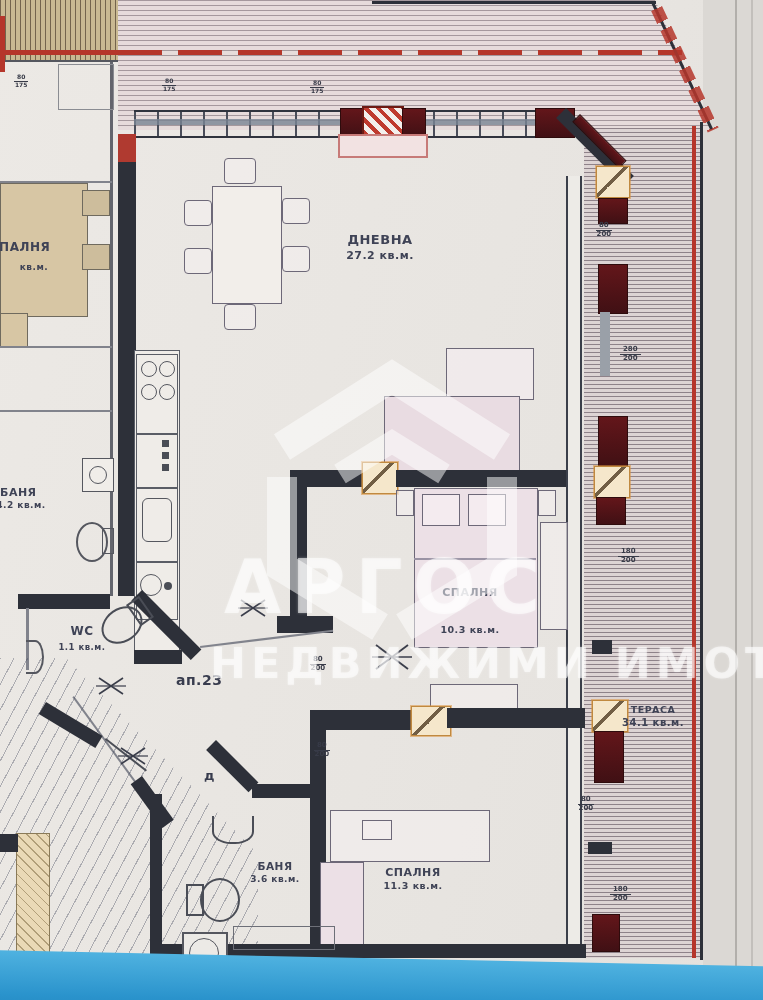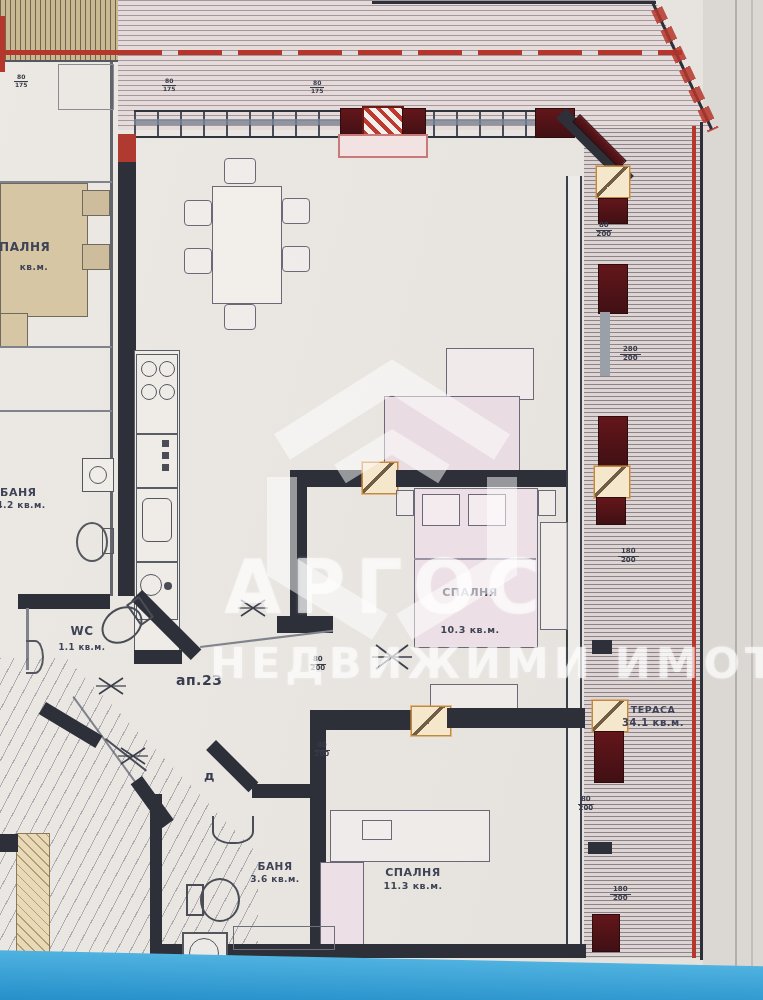--- a/index.html
+++ b/index.html
@@ -138,20 +138,24 @@
   <div class="wall" style="left:134px;top:650px;width:48px;height:14px;"></div>
 
   <div class="furn" style="left:212px;top:186px;width:68px;height:116px;background:#f2eeea;"></div>
   <div class="furn" style="left:184px;top:200px;width:26px;height:24px;border-radius:4px;"></div>
   <div class="furn" style="left:184px;top:248px;width:26px;height:24px;border-radius:4px;"></div>
   <div class="furn" style="left:282px;top:198px;width:26px;height:24px;border-radius:4px;"></div>
   <div class="furn" style="left:282px;top:246px;width:26px;height:24px;border-radius:4px;"></div>
   <div class="furn" style="left:224px;top:158px;width:30px;height:24px;border-radius:4px;"></div>
   <div class="furn" style="left:224px;top:304px;width:30px;height:24px;border-radius:4px;"></div>
 
+  <div class="room-label" style="left:300px;top:232px;width:160px;font-size:13px;">
+    <span class="nm">ДНЕВНА</span>
+    <span class="area" style="font-size:11px;">27.2 кв.м.</span>
+  </div>
 
   <div class="furn" style="left:446px;top:348px;width:86px;height:50px;background:rgba(243,236,240,.7);"></div>
   <div class="furn furn-pink" style="left:384px;top:396px;width:134px;height:76px;"></div>
 
   <div class="wall" style="left:290px;top:470px;width:72px;height:17px;"></div>
   <div class="orange-col" style="left:362px;top:462px;width:34px;height:30px;"></div>
   <div class="wall" style="left:396px;top:470px;width:170px;height:17px;"></div>
   <div class="wall" style="left:290px;top:470px;width:17px;height:150px;"></div>
   <div class="wall" style="left:277px;top:616px;width:56px;height:17px;"></div>
   <div class="furn" style="left:414px;top:488px;width:122px;height:158px;background:#ece0e6;"></div>

